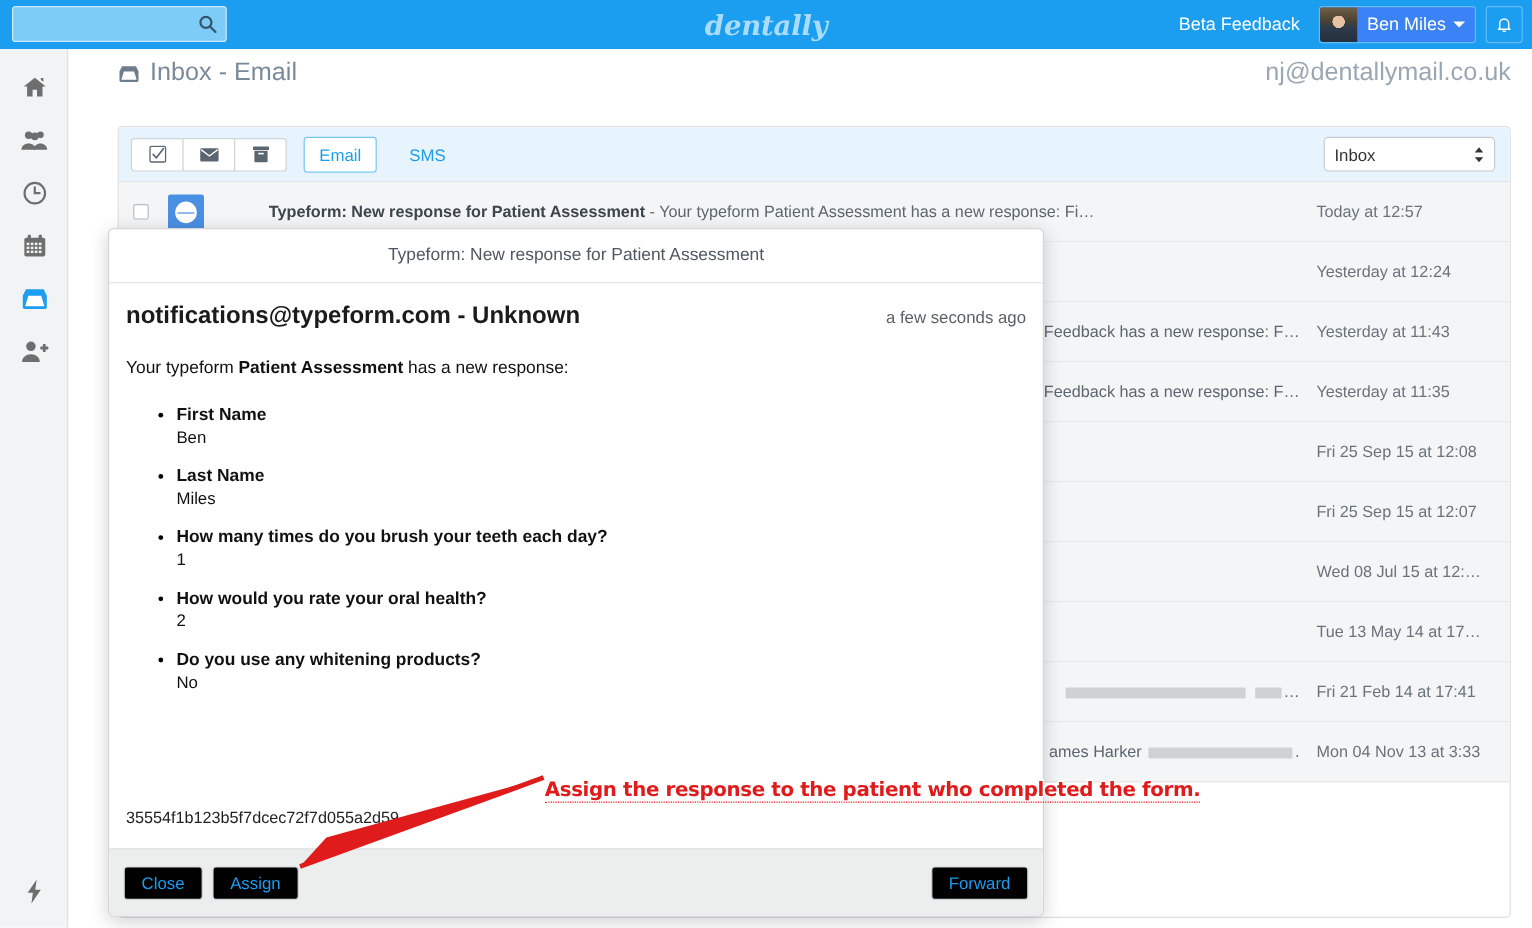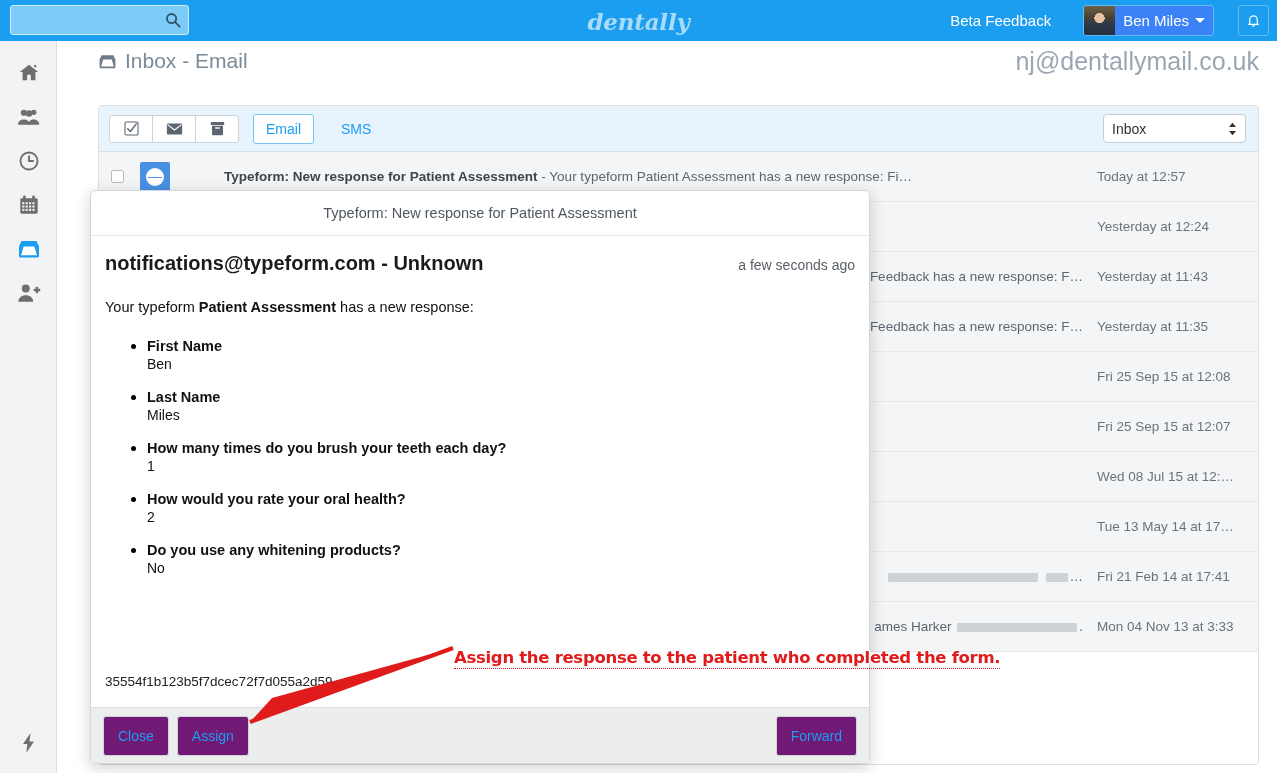--- a/index.html
+++ b/index.html
@@ -40,21 +40,21 @@
   .brand {
     position: absolute; left: 0; right: 0; top: 8px;
     text-align: center;
     font-family: "DejaVu Serif", serif;
     font-style: italic; font-weight: bold;
     font-size: 23px; color: #a8dcfa;
     letter-spacing: -0.2px;
   }
   .topbar-right {
     position: absolute; right: 8px; top: 0;
-    height: 41px; display: flex; align-items: center; gap: 16px;
+    height: 41px; display: flex; align-items: center; gap: 0;
   }
   .beta-feedback {
     color: #ffffff; font-size: 15px; margin-right: 16px;
     cursor: pointer;
   }
   .user-chip {
     display: flex; align-items: center;
     height: 31px;
     border: 1px solid #63bdf2;
     border-radius: 3px;
@@ -112,21 +112,21 @@
   .page-head {
     position: absolute; top: 0; left: 41px; right: 18px;
     height: 40px;
     display: flex; align-items: center; justify-content: space-between;
   }
   .page-title {
     font-size: 21px; color: #7b8a99; font-weight: normal;
     display: flex; align-items: center; gap: 8px;
   }
   .page-title .inbox-ico { color: #6f7d8a; display: flex; }
-  .page-email { font-size: 25px; color: #9aa7b2; }
+  .page-email { font-size: 21px; color: #9aa7b2; }
 
   
   .panel {
     position: absolute; top: 64px; left: 41px;
     width: 1161px; height: 660px;
     border: 1px solid #dedfe1;
     border-radius: 4px;
     background: #ffffff;
     overflow: hidden;
   }
@@ -260,22 +260,22 @@
     font-size: 13.5px; color: #222;
   }
   .modal-foot {
     height: 56px; background: #eceded;
     border-top: 1px solid #dcdddf;
     display: flex; align-items: center; justify-content: space-between;
     padding: 0 12px;
   }
   .foot-left { display: flex; gap: 8px; }
   .mbtn {
-    height: 40px; padding: 0 14px;
-    background: #701a75; border: 1px solid #cfd3d7;
+    height: 28px; padding: 0 14px;
+    background: #000000; border: 1px solid #cfd3d7;
     border-radius: 3px;
     font-size: 14px; color: #1b9df0;
     display: flex; align-items: center;
   }
 
   
   .annot-text {
     position: absolute; left: 454px; top: 648px;
     font-family: "DejaVu Sans", sans-serif;
     font-weight: bold; font-size: 16.5px;

